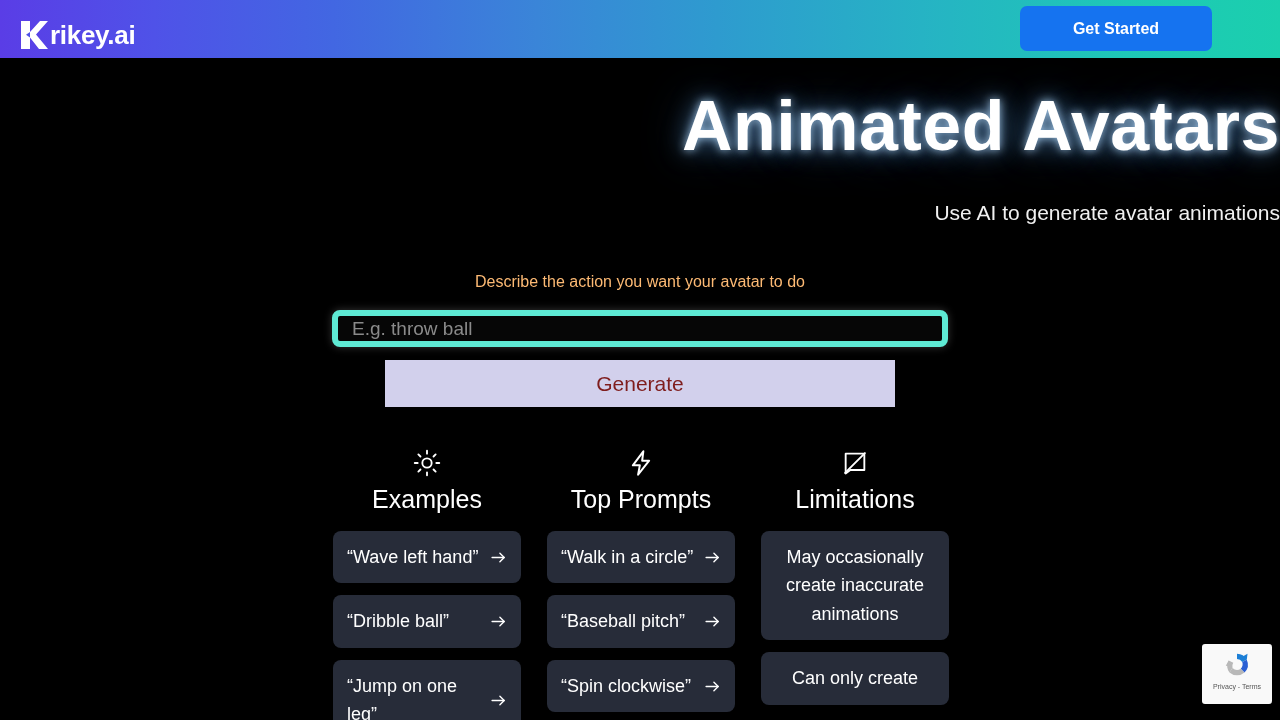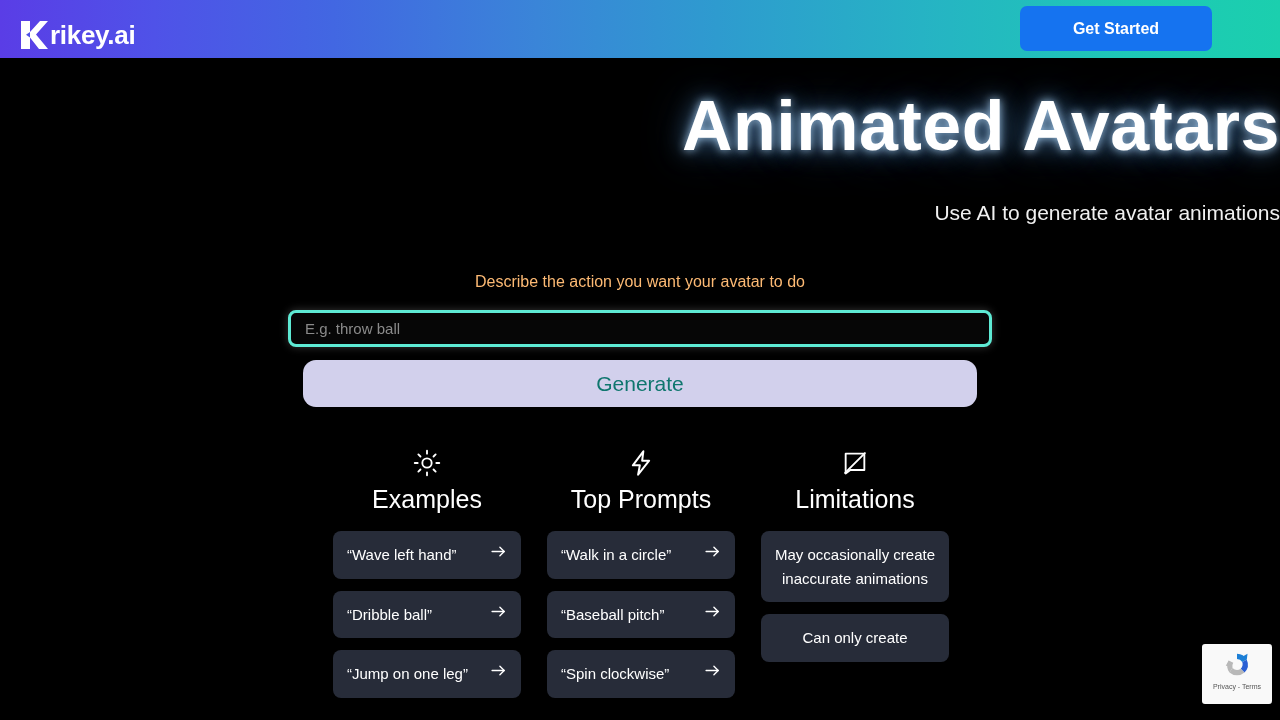--- a/index.html
+++ b/index.html
@@ -110,43 +110,43 @@
 
   
   .prompt-section { text-align: center; margin-top: 48px; }
   .prompt-label {
     font-size: 16px;
     color: #fdba74;
     margin-bottom: 19px;
   }
   .prompt-input {
     display: block;
-    width: 704px;
+    width: 616px;
     height: 37px;
     margin: 0 auto;
     background: #060606;
-    border: 3px solid #5eead4;
+    border: 6px solid #5eead4;
     border-radius: 8px;
     color: #ffffff;
-    font-size: 15px;
+    font-size: 19px;
     padding: 0 14px;
     outline: none;
     box-shadow: 0 0 9px rgba(255,255,255,0.22);
     font-family: "Liberation Sans", sans-serif;
   }
   .prompt-input::placeholder { color: #8a8a8a; }
   .generate-button {
     display: block;
-    width: 674px;
+    width: 510px;
     height: 47px;
     margin: 13px auto 0;
     background: #d2d0ec;
-    color: #0f766e;
+    color: #7f1d1d;
     border: none;
-    border-radius: 13px;
+    border-radius: 0;
     font-size: 21px;
     cursor: pointer;
     font-family: "Liberation Sans", sans-serif;
   }
 
   
   .columns {
     display: flex;
     justify-content: center;
     gap: 26px;
@@ -165,23 +165,24 @@
     color: #ffffff;
     font-weight: 400;
     margin-bottom: 17px;
   }
   .card {
     background: #272c39;
     border-radius: 8px;
     padding: 12px 14px;
     margin-bottom: 12px;
     color: #ffffff;
-    font-size: 15px;
+    font-size: 18px;
     line-height: 1.58;
     display: flex;
+    align-items: center;
     justify-content: space-between;
     gap: 8px;
     cursor: pointer;
   }
   .card-text { flex: 1; }
   .arrow-icon { flex: 0 0 auto; width: 17px; height: 17px; }
   .card.limitation {
     display: block;
     text-align: center;
     cursor: default;

